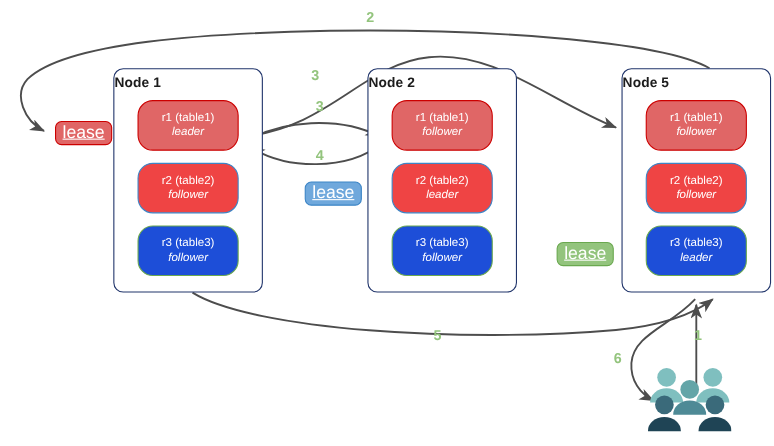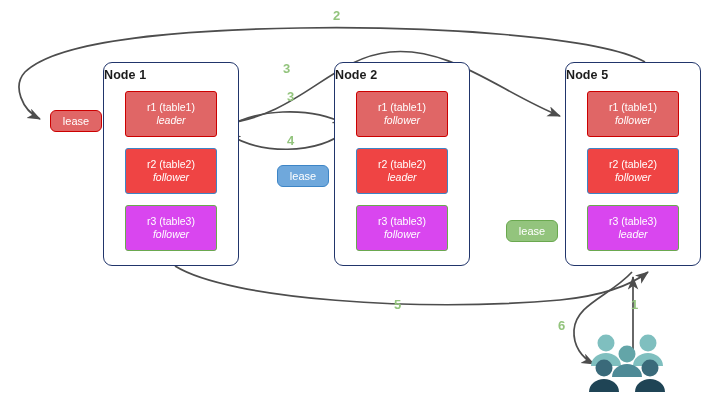--- a/index.html
+++ b/index.html
@@ -40,47 +40,48 @@
     color: #1c1c1c;
     margin-top: 5px;
     margin-bottom: 9px;
     letter-spacing: .1px;
   }
   .replica {
     box-sizing: border-box;
     margin: 0 auto 11px auto;
     width: 92px;
     height: 46px;
-    border-radius: 3px;
+    border-radius: 14px;
     display: flex;
     flex-direction: column;
     align-items: center;
     justify-content: center;
     color: #ffffff;
     font-size: 10.5px;
     line-height: 13.5px;
     text-align: center;
   }
   .replica .l2 { display:block;font-style:italic; }
   .rep-red   { background: #e06666; border: 1.7px solid #cc0000; }
   .rep-blue  { background: #ef4444; border: 1.7px solid #3d85c6; }
-  .rep-green { background: #d946ef; border: 1.7px solid #6aa84f; }
+  .rep-green { background: #1d4ed8; border: 1.7px solid #6aa84f; }
 
   .lease {
     position: absolute;
     box-sizing: border-box;
     border-radius: 6px;
     display: flex;
     align-items: center;
     justify-content: center;
     color: #ffffff;
-    font-size: 11px;
+    font-size: 16px;
     z-index: 4;
     width: 52px;
     height: 22px;
+    text-decoration: underline;
   }
   .lease-red   { background: #e06666; border: 1.7px solid #cc0000; }
   .lease-blue  { background: #6fa8dc; border: 1.7px solid #3d85c6; }
   .lease-green { background: #93c47d; border: 1.7px solid #6aa84f; }
 
   .step-label {
     position: absolute;
     color: #93c47d;
     font-size: 13px;
     font-weight: bold;

